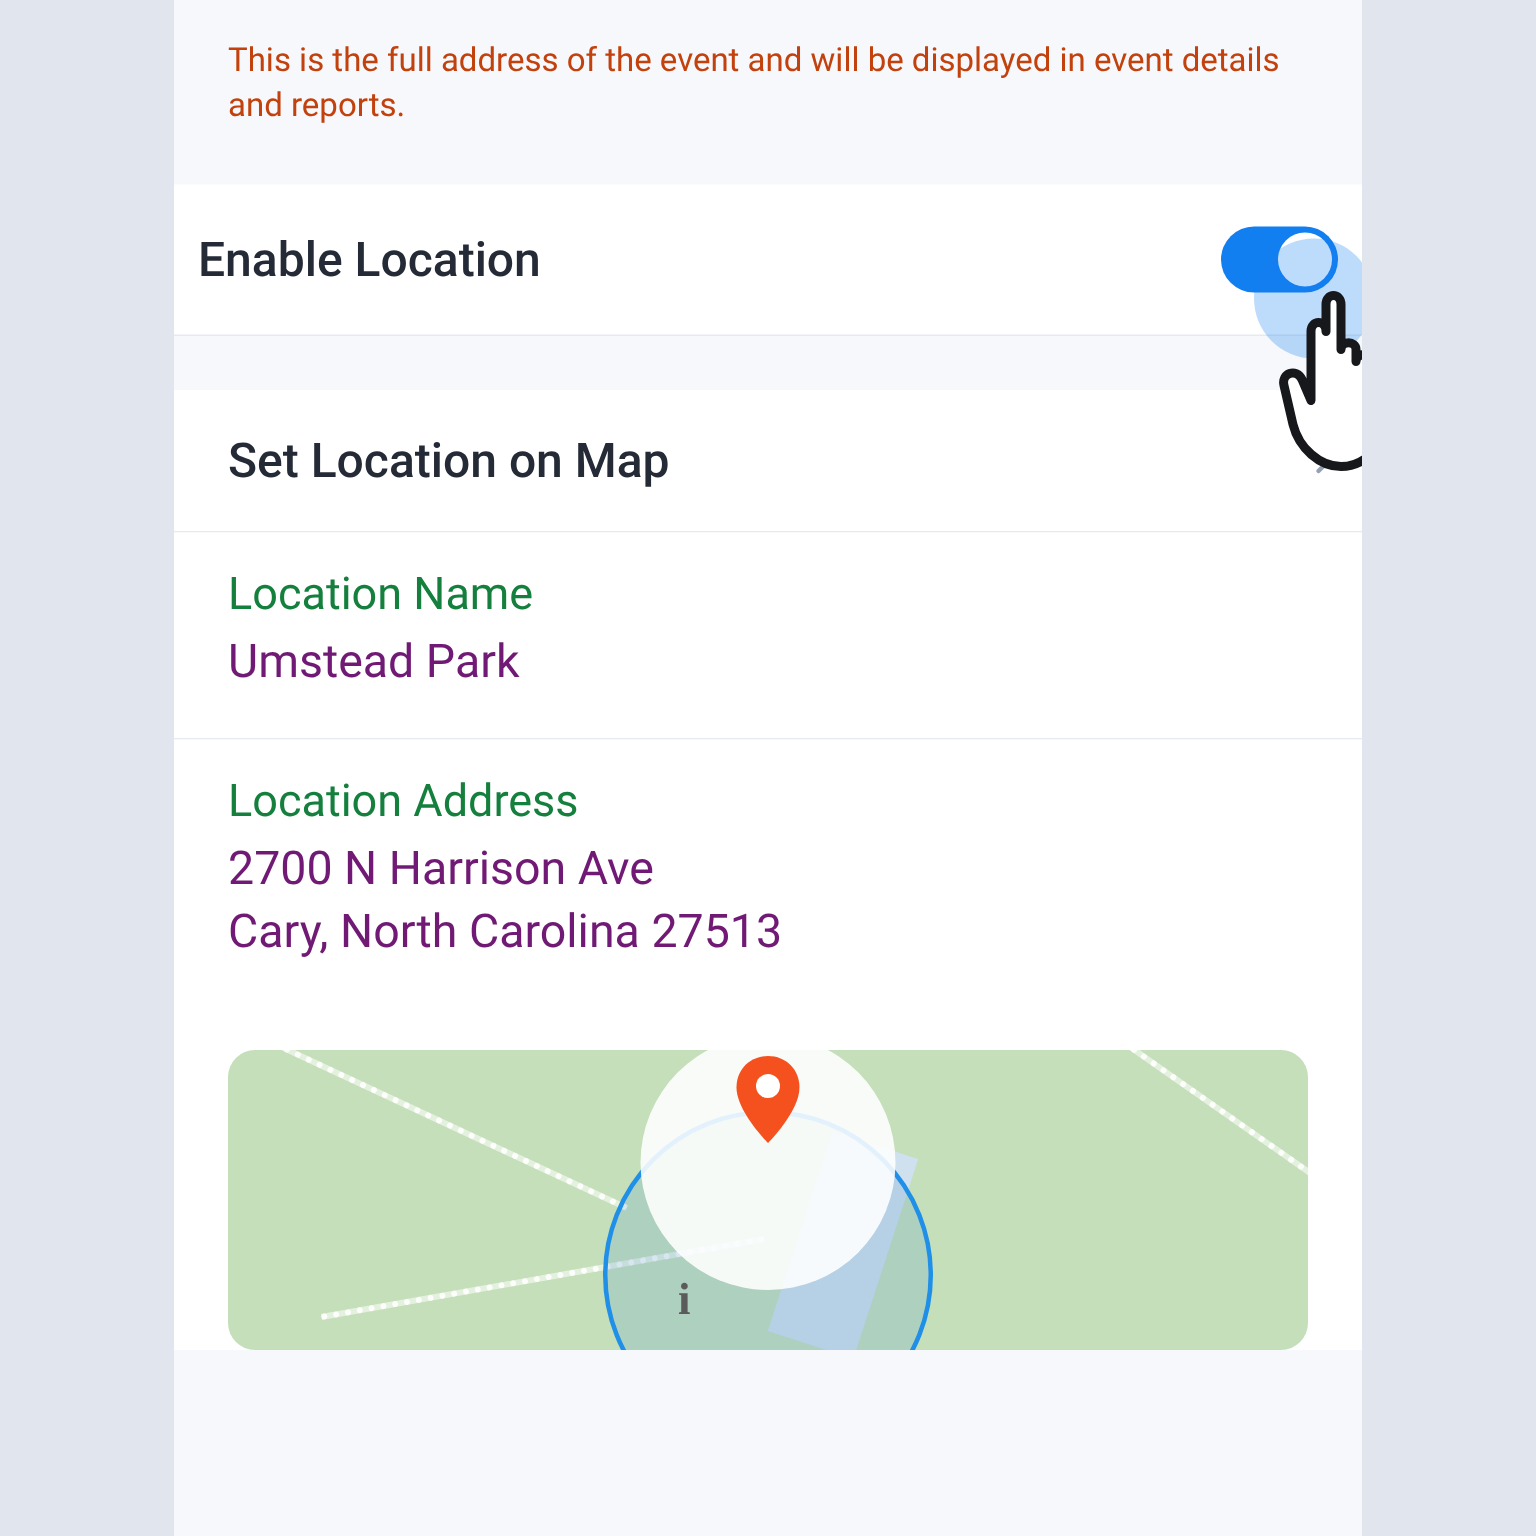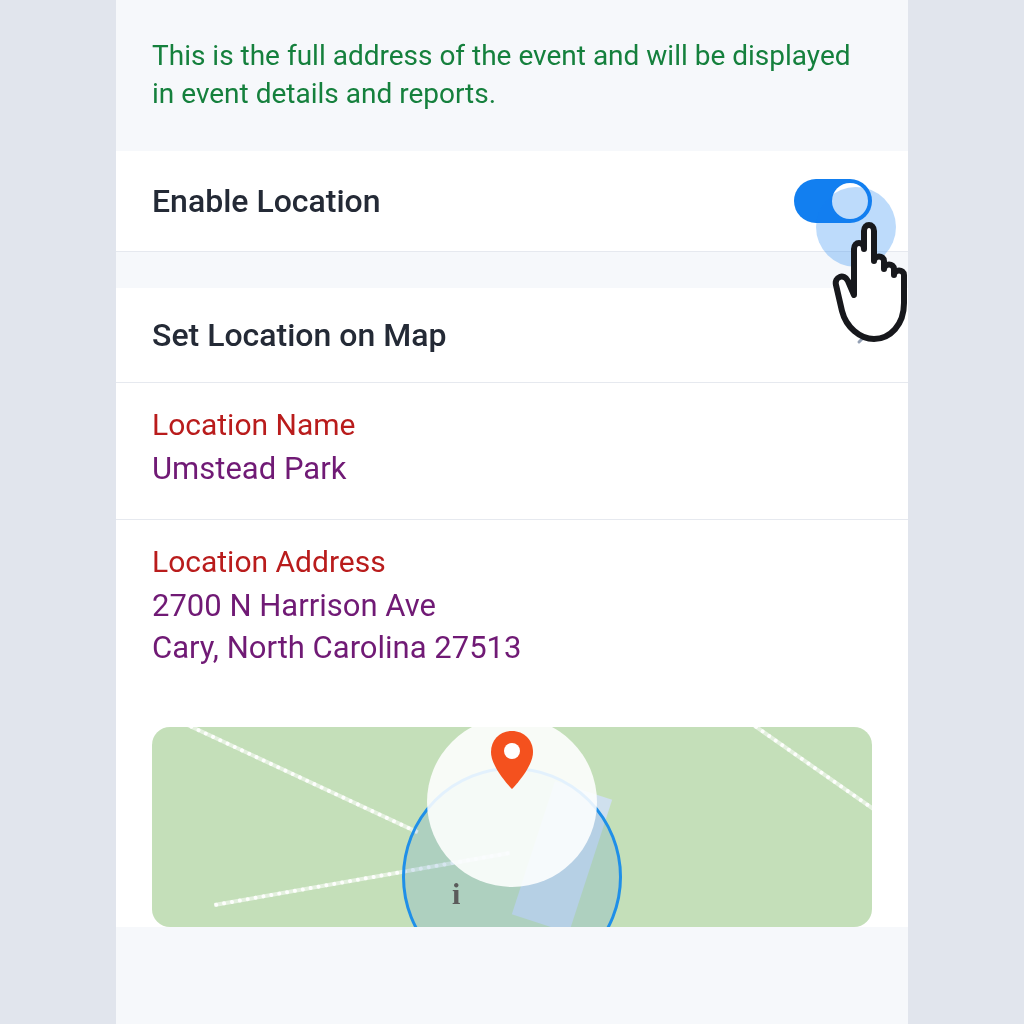--- a/index.html
+++ b/index.html
@@ -10,40 +10,40 @@
       display: flex;
       justify-content: center;
     }
     .panel {
       width: 792px;
       background: #f6f8fb;
       height: 1024px;
       overflow: hidden;
     }
     .intro {
-      padding: 37px 36px 38px 36px;
+      padding: 26px 36px 38px 36px;
       background: #f6f8fb;
-      color: #15803d;
-      font-size: 28px;
+      color: #c2410c;
+      font-size: 22px;
       line-height: 1.35;
     }
     .row {
       background: #ffffff;
-      padding: 28px 36px;
+      padding: 28px 16px;
       display: flex;
       align-items: center;
       justify-content: space-between;
       border-bottom: 1px solid #e6e9ef;
     }
     .row-label {
       color: #242a36;
       font-size: 32px;
       font-weight: 500;
     }
-    .row.linkish .row-label { font-weight: 500; }
+    .row.linkish .row-label { font-weight: 500; margin-left: 20px; }
     .gap {
       height: 36px;
       background: #f6f8fb;
     }
     .toggle {
       width: 78px;
       height: 44px;
       border-radius: 22px;
       background: #127ff0;
       position: relative;
@@ -78,21 +78,21 @@
       color: #94a0b4;
       font-size: 30px;
       font-weight: 400;
     }
     .fieldblock {
       background: #ffffff;
       padding: 24px 36px 30px 36px;
       border-bottom: 1px solid #e6e9ef;
     }
     .field-label {
-      color: #b91c1c;
+      color: #15803d;
       font-size: 30px;
       margin-bottom: 6px;
       font-weight: 400;
     }
     .field-value {
       color: #701a75;
       font-size: 31px;
       line-height: 1.35;
       white-space: pre-line;
     }

